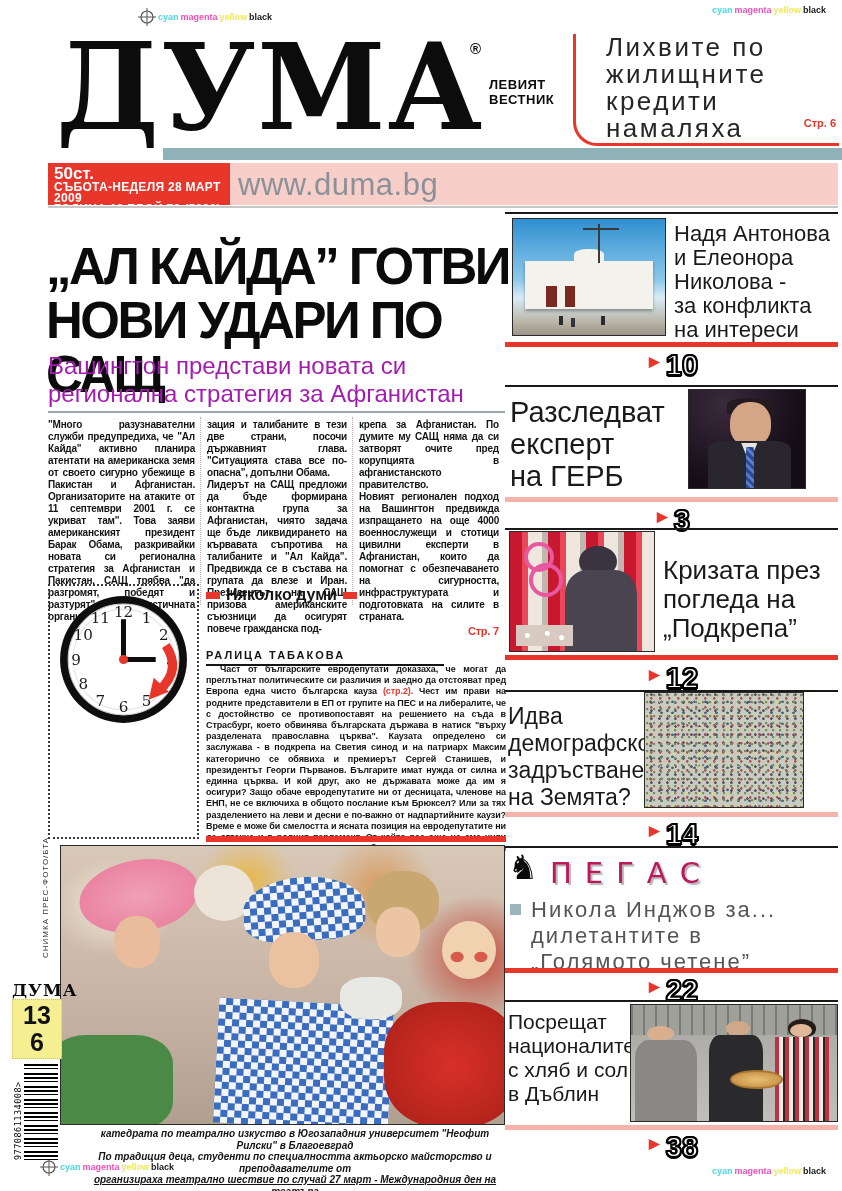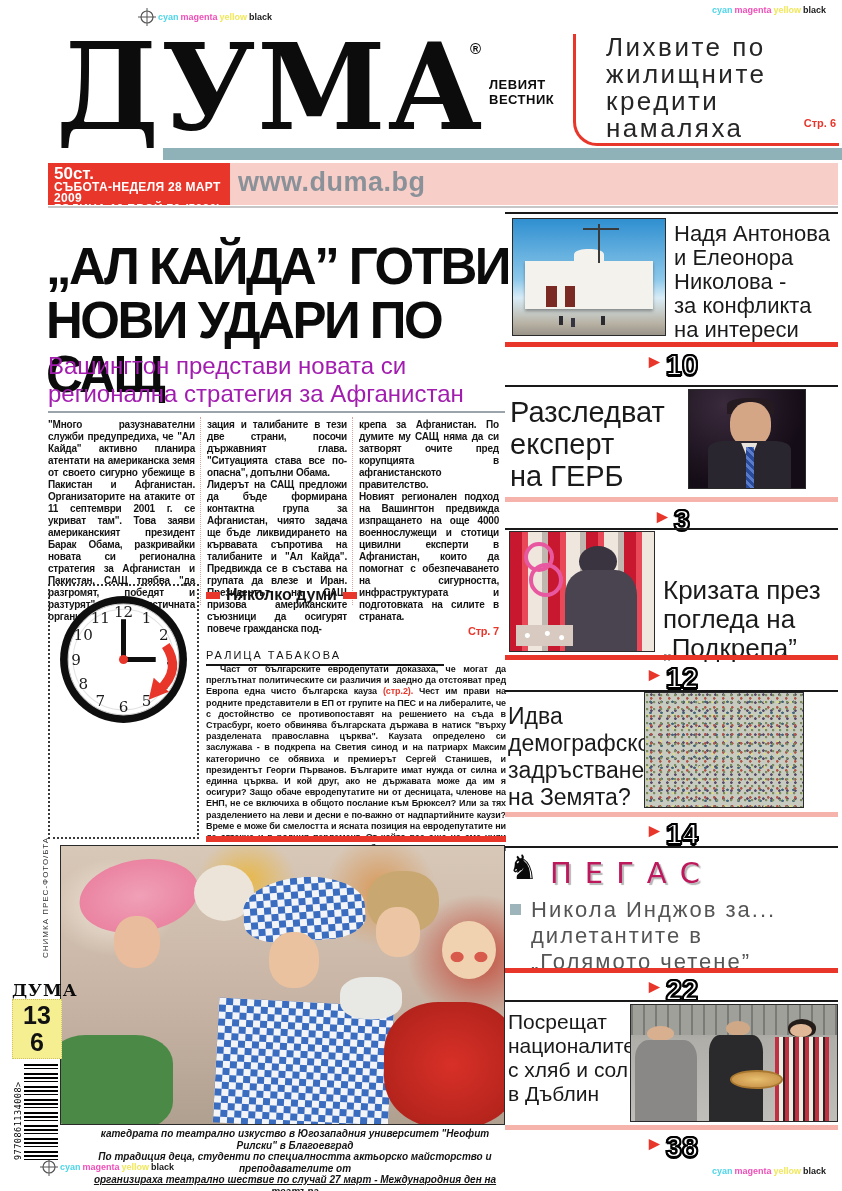--- a/index.html
+++ b/index.html
@@ -15,21 +15,21 @@
   
   .logo{font-family:"DejaVu Serif",serif;font-weight:bold;font-size:116px;line-height:0.94;
         letter-spacing:2px;color:#0c0c0c;transform:scaleY(1.04);transform-origin:left top;}
   .reg{font-size:15px;font-weight:bold;color:#0c0c0c;}
   .tagline{font-size:13px;line-height:15px;font-weight:bold;color:#0c0c0c;letter-spacing:.5px;}
   .tealbar{background:#8fb2b8;}
   .redbox{background:#e8362b;color:#fff;padding:2px 6px;box-sizing:border-box;}
   .price{font-size:17px;font-weight:bold;line-height:17px;}
   .dateline{font-size:12px;font-weight:bold;line-height:11px;letter-spacing:.3px;}
   .pinkbar{background:#f8cfc8;}
-  .site{font-size:27px;font-weight:bold;color:#8a9199;letter-spacing:.5px;}
+  .site{font-size:31px;font-weight:normal;color:#8a9199;letter-spacing:.5px;}
 
   
   .teaser{border-left:3px solid #e8362b;border-bottom:3px solid #e8362b;border-bottom-left-radius:24px;
           box-sizing:border-box;padding:0 0 6px 30px;}
   .teaser-text{font-size:26px;line-height:27px;color:#262626;letter-spacing:2.5px;}
   .pageref{color:#e8362b;font-weight:bold;font-size:11px;}
 
   
   .kicker{font-size:27px;color:#55646c;}
   .headline{font-size:51px;line-height:54px;font-weight:bold;letter-spacing:-2.5px;color:#0b0b0b;}
@@ -41,21 +41,21 @@
   .col+.col{border-left:1px dotted #d8a39a;padding-left:6px;}
 
   
   .clockbox{border:2px dotted #3a3a3a;box-sizing:border-box;padding:3px;}
   .clockcap{font-size:20px;line-height:23px;color:#101010;letter-spacing:-0.5px;}
 
   
   .rubric{display:flex;align-items:center;gap:6px;font-size:16px;font-weight:bold;color:#141414;}
   .rubric .sq{width:14px;height:7px;background:#e8362b;display:inline-block;}
   .op-title{font-family:"DejaVu Serif",serif;font-weight:bold;font-size:37px;color:#121212;letter-spacing:1px;}
-  .op-author{font-size:11px;font-weight:normal;letter-spacing:2px;border-bottom:2px solid #141414;
+  .op-author{font-size:11px;font-weight:bold;letter-spacing:2px;border-bottom:2px solid #141414;
              padding-bottom:3px;color:#141414;}
   .op-body{font-size:9px;line-height:11.2px;font-weight:bold;text-align:justify;color:#141414;
            letter-spacing:-0.1px;text-indent:14px;}
   .op-ref{color:#e8362b;font-weight:bold;}
   .redrule{background:#e8362b;}
   .pinkrule{background:#f5b3ac;}
 
   
   .ph{overflow:hidden;border:1px solid #2a2a2a;box-sizing:border-box;}
   .shape{position:absolute;}
@@ -283,21 +283,21 @@
 
   <div class="abs sep" style="left:505px;top:528px;width:333px"></div>
 
   <div class="abs ph" style="left:509px;top:531px;width:146px;height:121px;background:repeating-linear-gradient(90deg,#c81830 0 12px,#e84858 12px 18px,#efe6de 18px 32px,#c0b8b0 32px 38px)">
     <div class="shape" style="left:10%;top:8%;width:22px;height:22px;border:4px solid #e858a0;border-radius:50%"></div>
     <div class="shape" style="left:13%;top:26%;width:26px;height:26px;border:4px solid #e858a0;border-radius:50%"></div>
     <div class="shape" style="left:48%;top:12%;width:26%;height:26%;background:#3a3440;border-radius:50%"></div>
     <div class="shape" style="left:38%;top:32%;width:50%;height:70%;background:#4a4450;border-radius:30% 30% 0 0"></div>
     <div class="shape" style="left:4%;top:78%;width:40%;height:18%;background:radial-gradient(3px 3px at 20% 50%,#fff 0 2px,rgba(0,0,0,0) 3px),radial-gradient(3px 3px at 55% 40%,#fff 0 2px,rgba(0,0,0,0) 3px),radial-gradient(3px 3px at 80% 60%,#fff 0 2px,rgba(0,0,0,0) 3px),#d8cac0"></div>
   </div>
-  <div class="abs sb-title pre" style="left:663px;top:576px;width:176px;font-size:26px;line-height:29px">Кризата през
+  <div class="abs sb-title pre" style="left:663px;top:556px;width:176px;font-size:26px;line-height:29px">Кризата през
 погледа на
 „Подкрепа”</div>
   <div class="abs redrule" style="left:505px;top:655px;width:333px;height:5px"></div>
   <div class="abs pgrow" style="left:505px;top:662px;width:333px">
     <span class="tri">►</span>
     <span class="pg">12</span>
   </div>
 
   <div class="abs sep" style="left:505px;top:690px;width:333px"></div>
 

